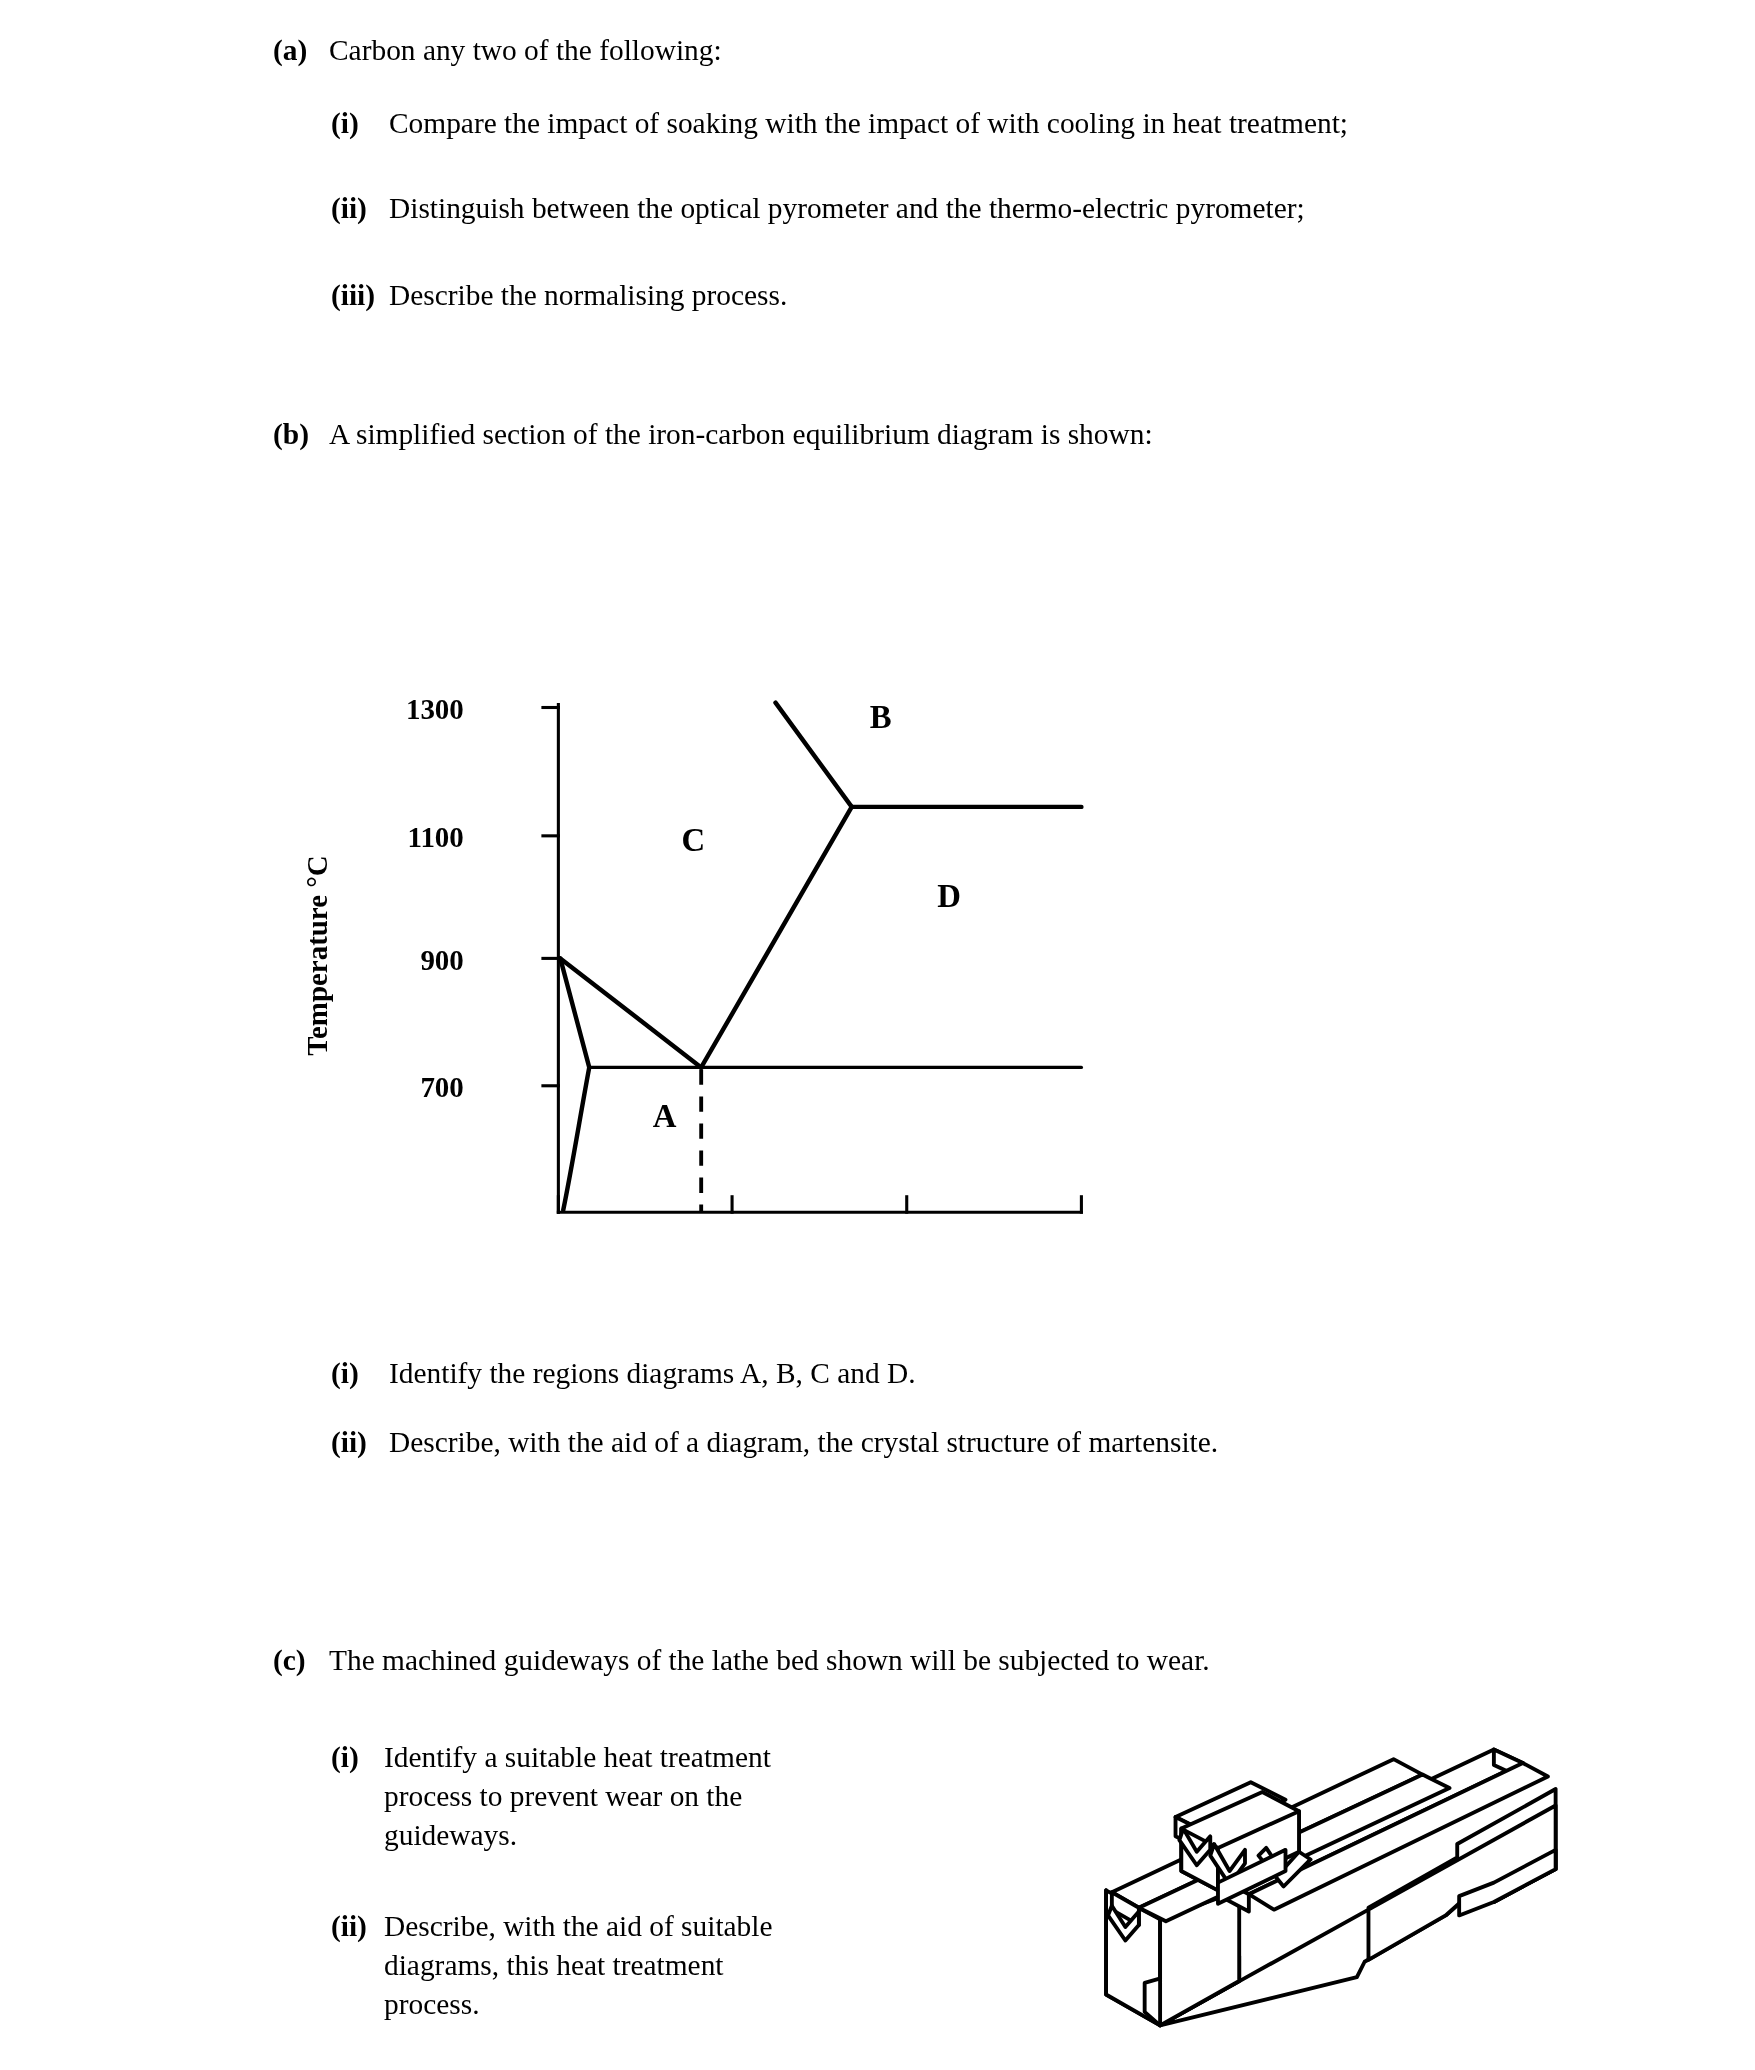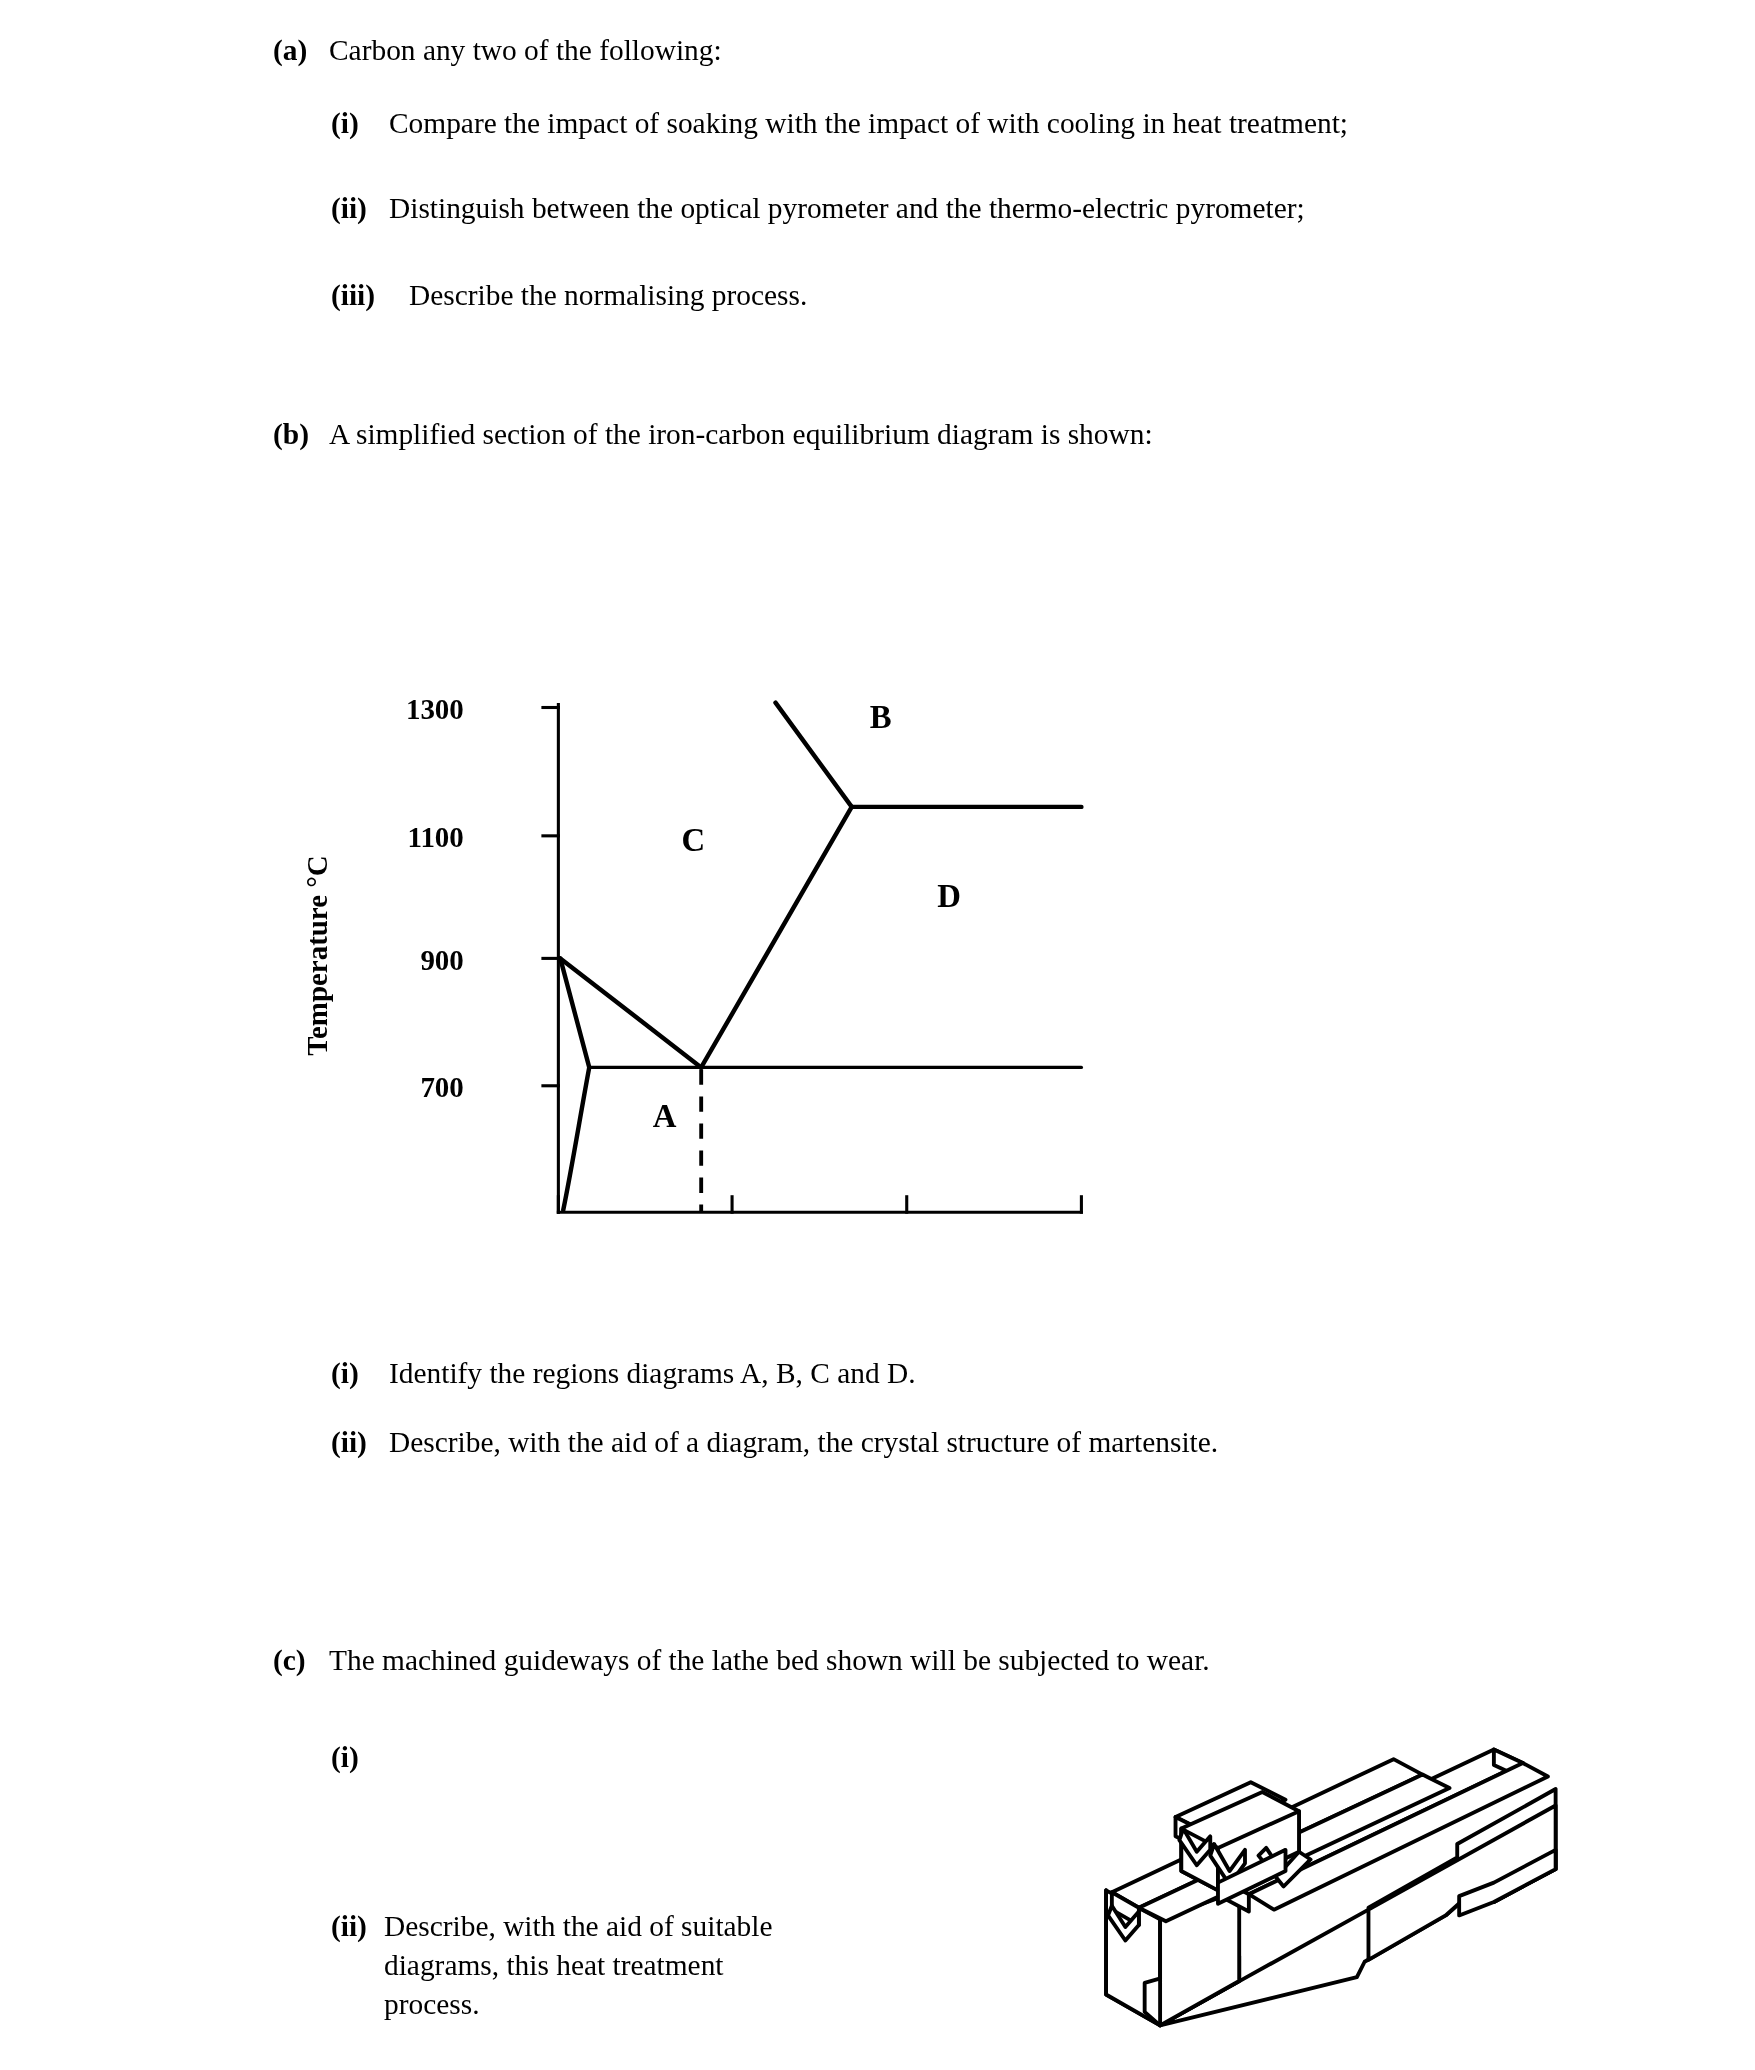--- a/index.html
+++ b/index.html
@@ -75,21 +75,21 @@
   <div class="qrow lvl2 fs-main" style="left:331px; top:104px; width:1023px;">
     <span class="marker">(i)</span>
     <span class="qtext">Compare the impact of soaking with the impact of with cooling in heat treatment;</span>
   </div>
 
   <div class="qrow lvl2 fs-main" style="left:331px; top:189px; width:1043px;">
     <span class="marker">(ii)</span>
     <span class="qtext">Distinguish between the optical pyrometer and the thermo-electric pyrometer;</span>
   </div>
 
-  <div class="qrow lvl2 fs-main" style="left:331px; top:276px; width:1023px;gap:20px;">
+  <div class="qrow lvl2 fs-main" style="left:331px; top:276px; width:1023px;">
     <span class="marker">(iii)</span>
     <span class="qtext">Describe the normalising process.</span>
   </div>
 
   <div class="qrow lvl1 fs-main" style="left:273px; top:415px; width:1120px;">
     <span class="marker">(b)</span>
     <span class="qtext">A simplified section of the iron-carbon equilibrium diagram is shown:</span>
   </div>
 
   <div id="phase-diagram">
@@ -159,20 +159,21 @@
     <span class="qtext">Describe, with the aid of a diagram, the crystal structure of martensite.</span>
   </div>
 
   <div class="qrow lvl1 fs-main" style="left:273px; top:1641px; width:1159px;">
     <span class="marker">(c)</span>
     <span class="qtext">The machined guideways of the lathe bed shown will be subjected to wear.</span>
   </div>
 
   <div class="qrow lvl2b fs-main" style="left:331px; top:1738px; width:454px;">
     <span class="marker">(i)</span>
+    <span class="qtext">Identify a suitable heat treatment process to prevent wear on the guideways.</span>
   </div>
 
   <div class="qrow lvl2b fs-main" style="left:331px; top:1907px; width:483px;">
     <span class="marker">(ii)</span>
     <span class="qtext">Describe, with the aid of suitable diagrams, this heat treatment process.</span>
   </div>
 
   <div id="lathe-bed">
     <svg width="550" height="328" viewBox="0 0 570 340" xmlns="http://www.w3.org/2000/svg">
       <g fill="#ffffff" stroke="#000000" stroke-width="4" stroke-linejoin="round" stroke-linecap="round">

